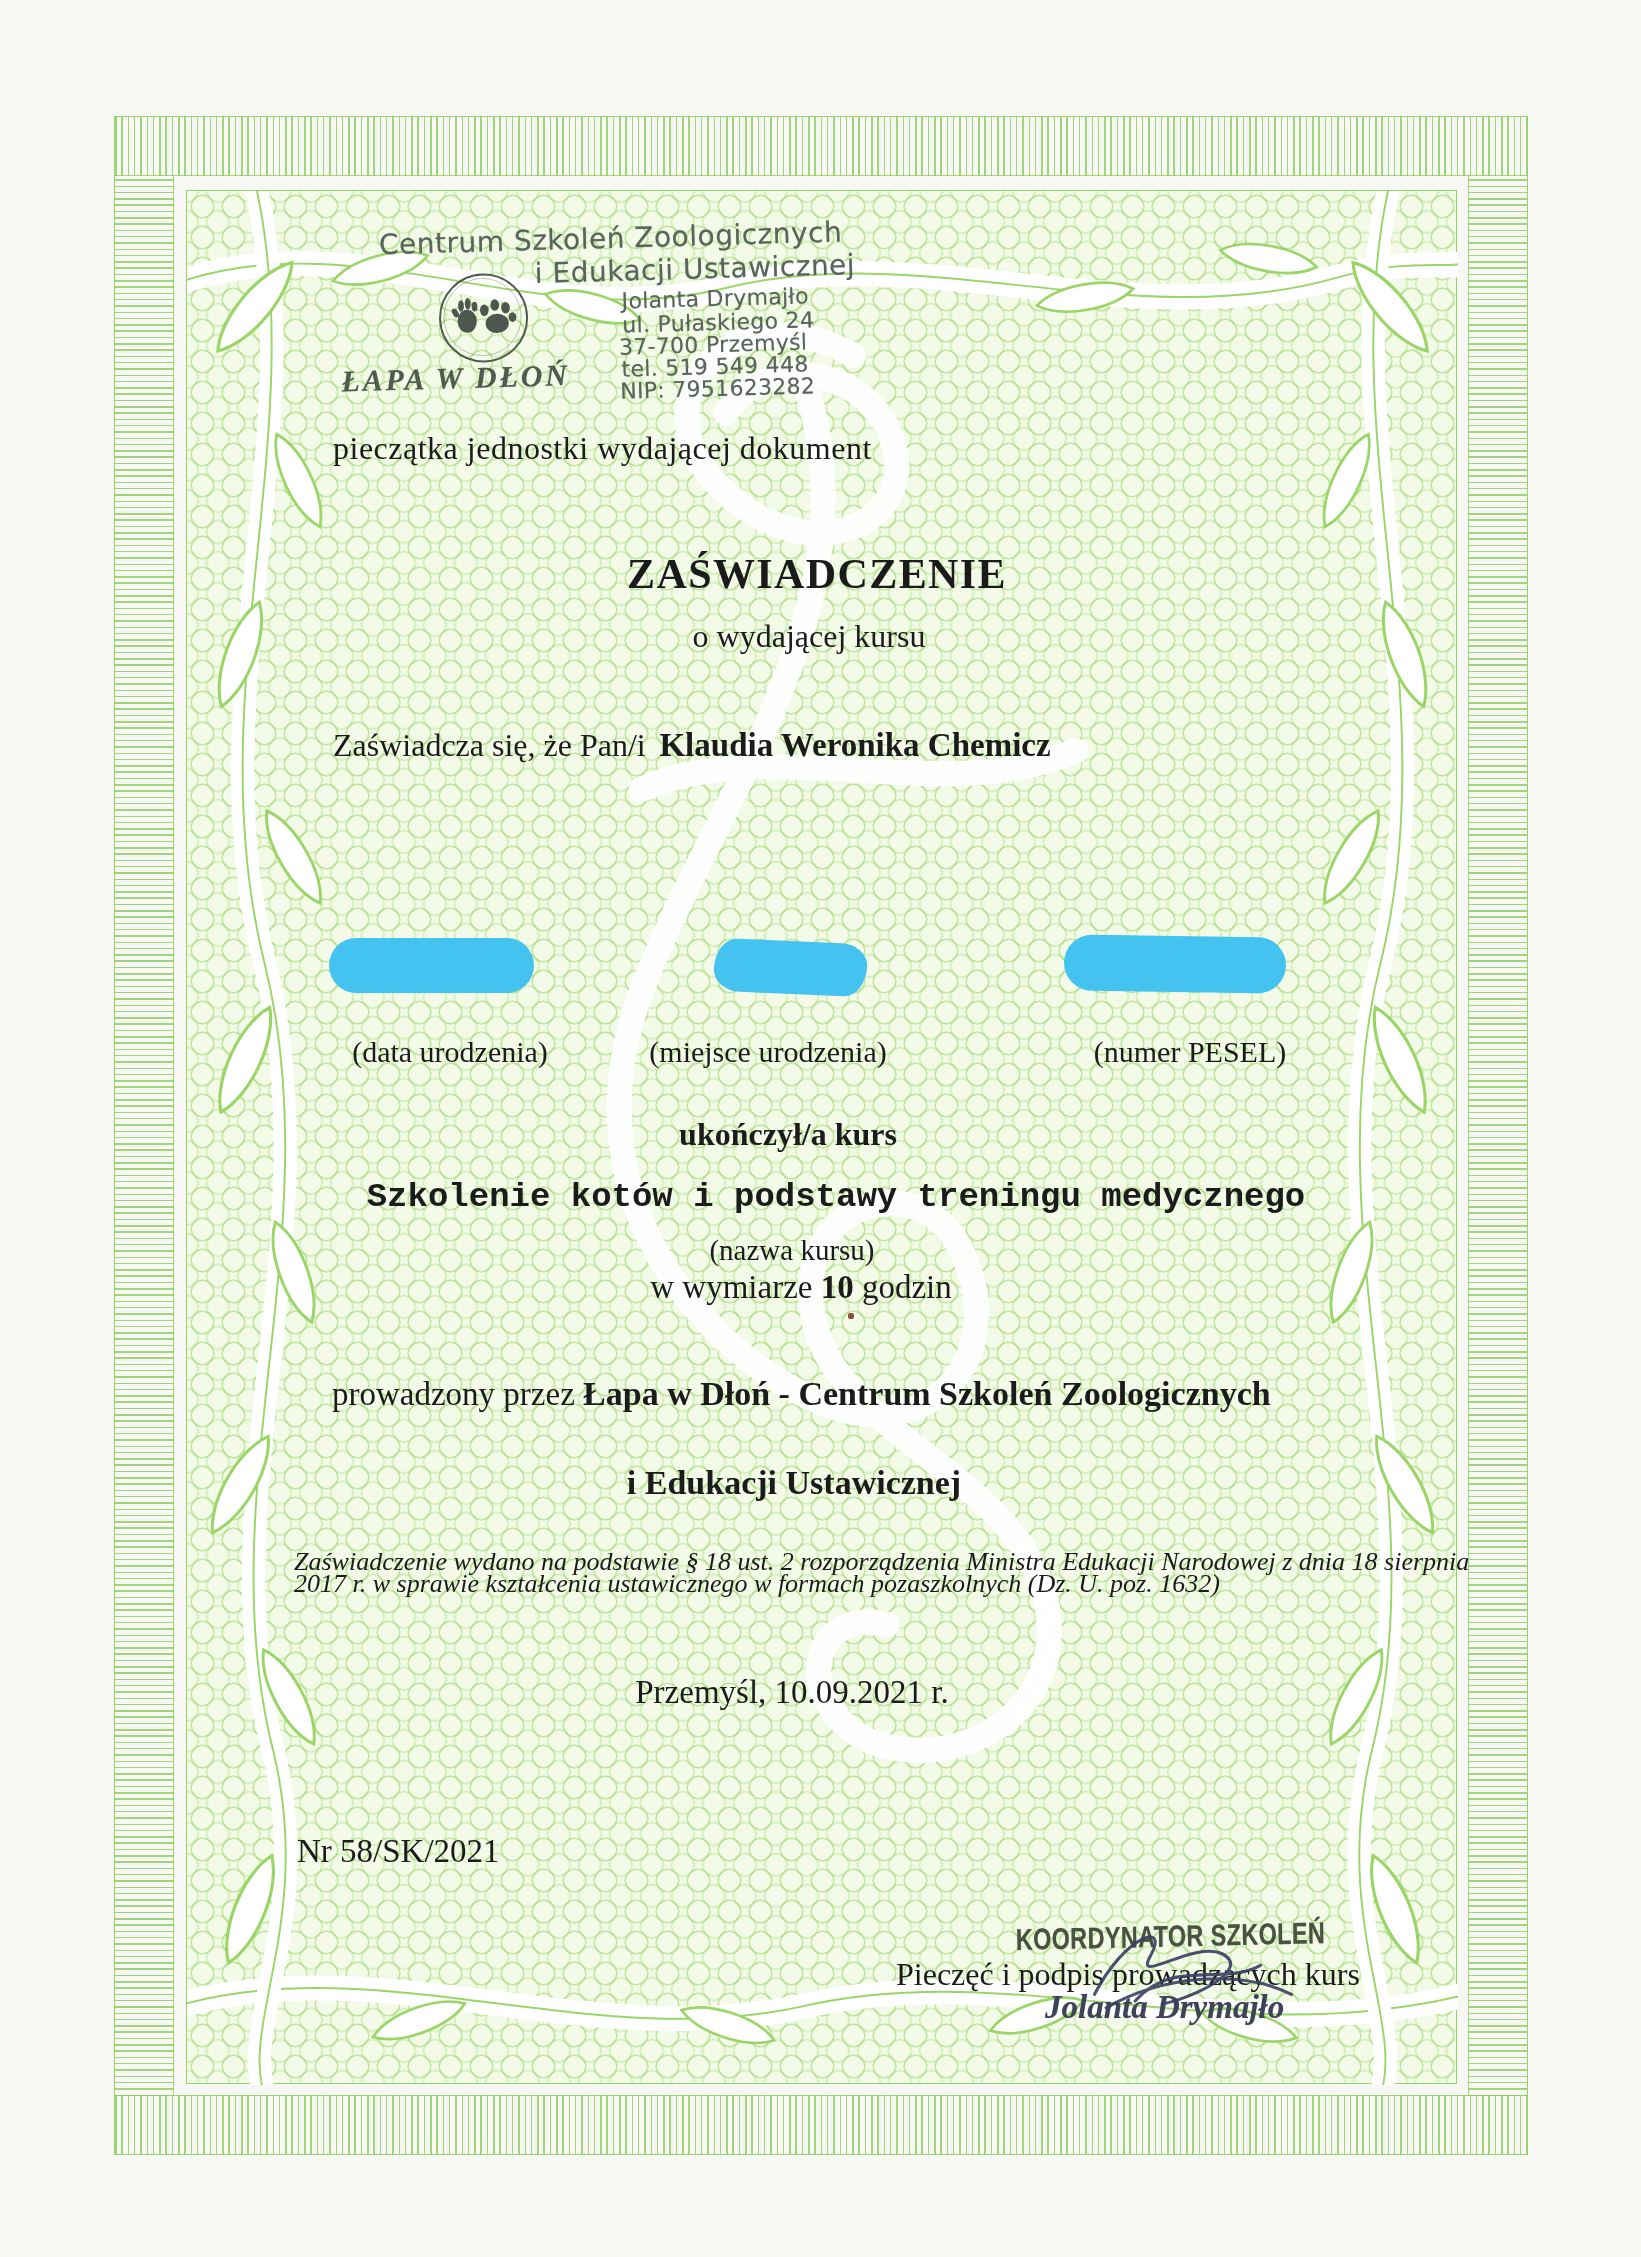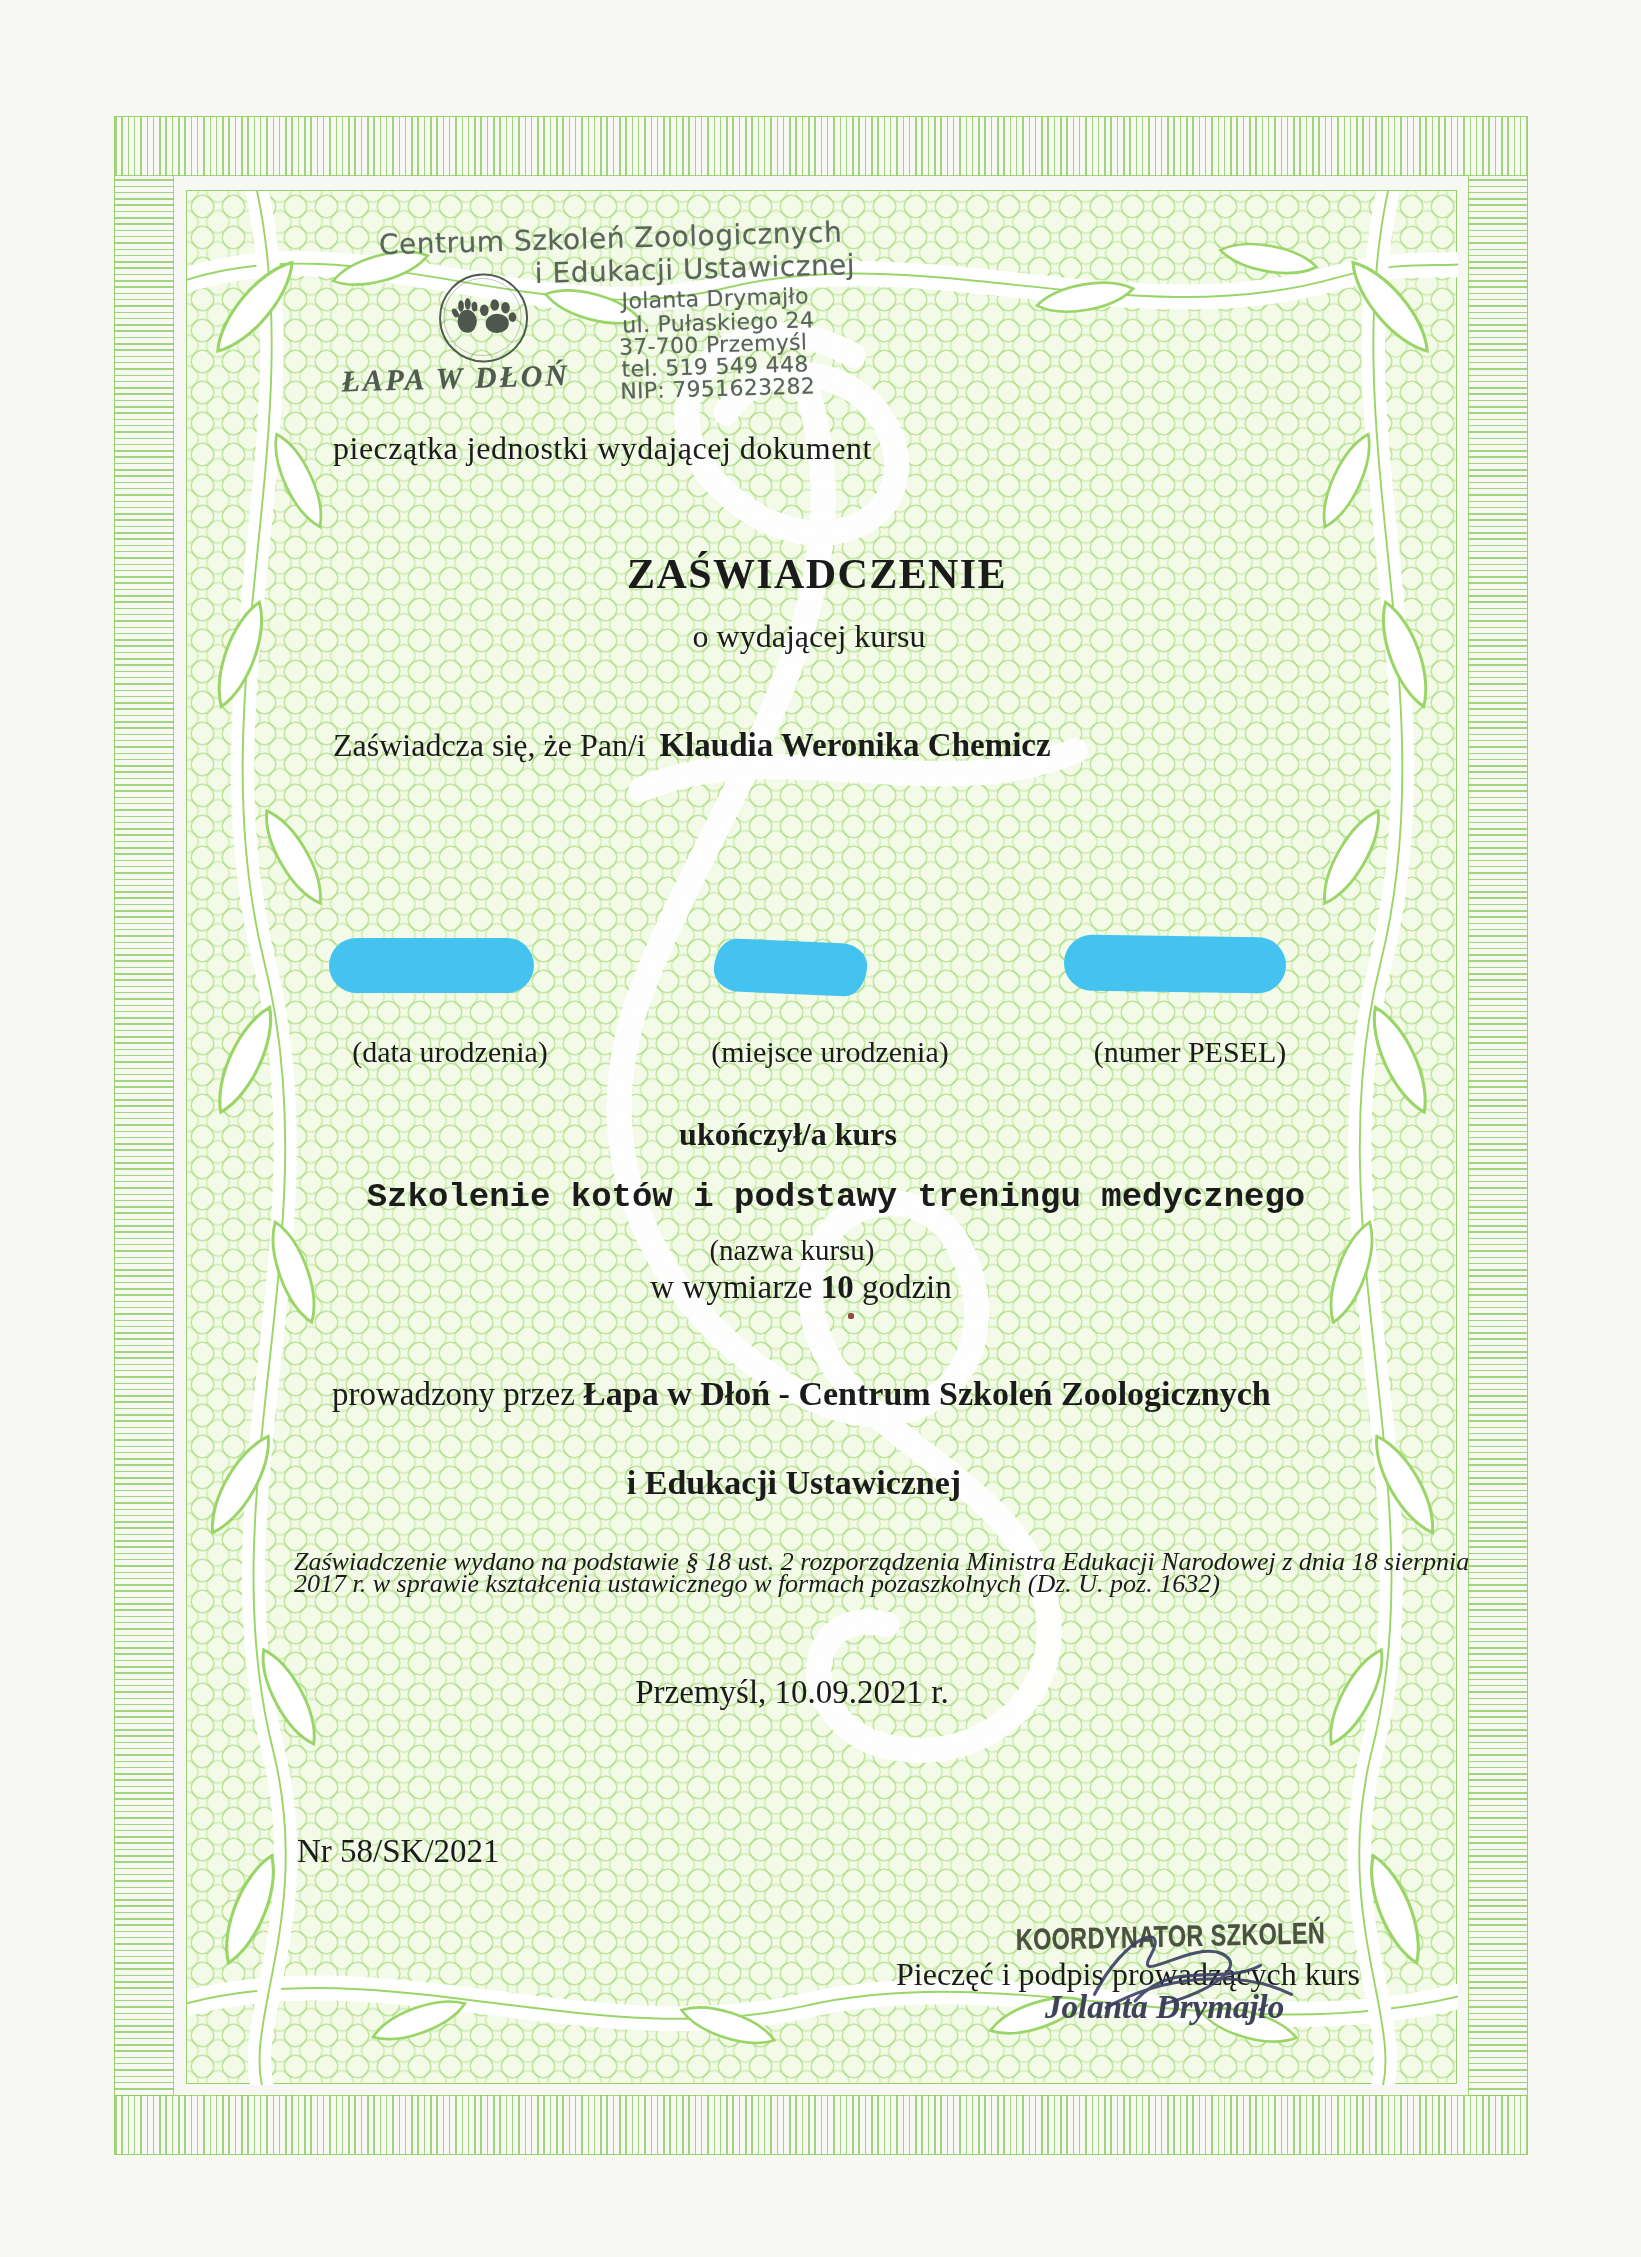--- a/index.html
+++ b/index.html
@@ -198,21 +198,21 @@
 <div class="txt" style="left:333px;top:727px;">
   <span class="serif33">Zaświadcza się, że Pan/i</span>
   <span class="serif34 bold" style="margin-left:9.7px;">Klaudia Weronika Chemicz</span>
 </div>
 
 <div class="bar" style="left:329px;top:938px;width:205px;height:55px;"></div>
 <div class="bar" style="left:714px;top:941px;width:153px;height:53px;transform:rotate(2.5deg);border-radius:29px 35px 29px 35px / 41px 29px 41px 29px;"></div>
 <div class="bar" style="left:1064px;top:936px;width:222px;height:56px;transform:rotate(.8deg);"></div>
 
 <div class="txt serif31 center" style="left:450px;top:1035px;">(data urodzenia)</div>
-<div class="txt serif31 center" style="left:830px;top:1035px;">(miejsce urodzenia)</div>
+<div class="txt serif31 center" style="left:768px;top:1035px;">(miejsce urodzenia)</div>
 <div class="txt serif31 center" style="left:1190px;top:1035px;text-align:center;">(numer PESEL)</div>
 
 <div class="txt serif33 bold center" style="left:788px;top:1116px;">ukończył/a kurs</div>
 <div class="txt bold center" style="left:836px;top:1178px;font-size:34px;font-family:Liberation Mono, monospace;">Szkolenie kotów i podstawy treningu medycznego</div>
 <div class="txt serif30 center" style="left:792px;top:1234px;">(nazwa kursu)</div>
 
 <div class="txt serif34 center" style="left:801px;top:1269px;">
   <span>w wymiarze</span>
   <span class="bold">10</span>
   <span>godzin</span>

